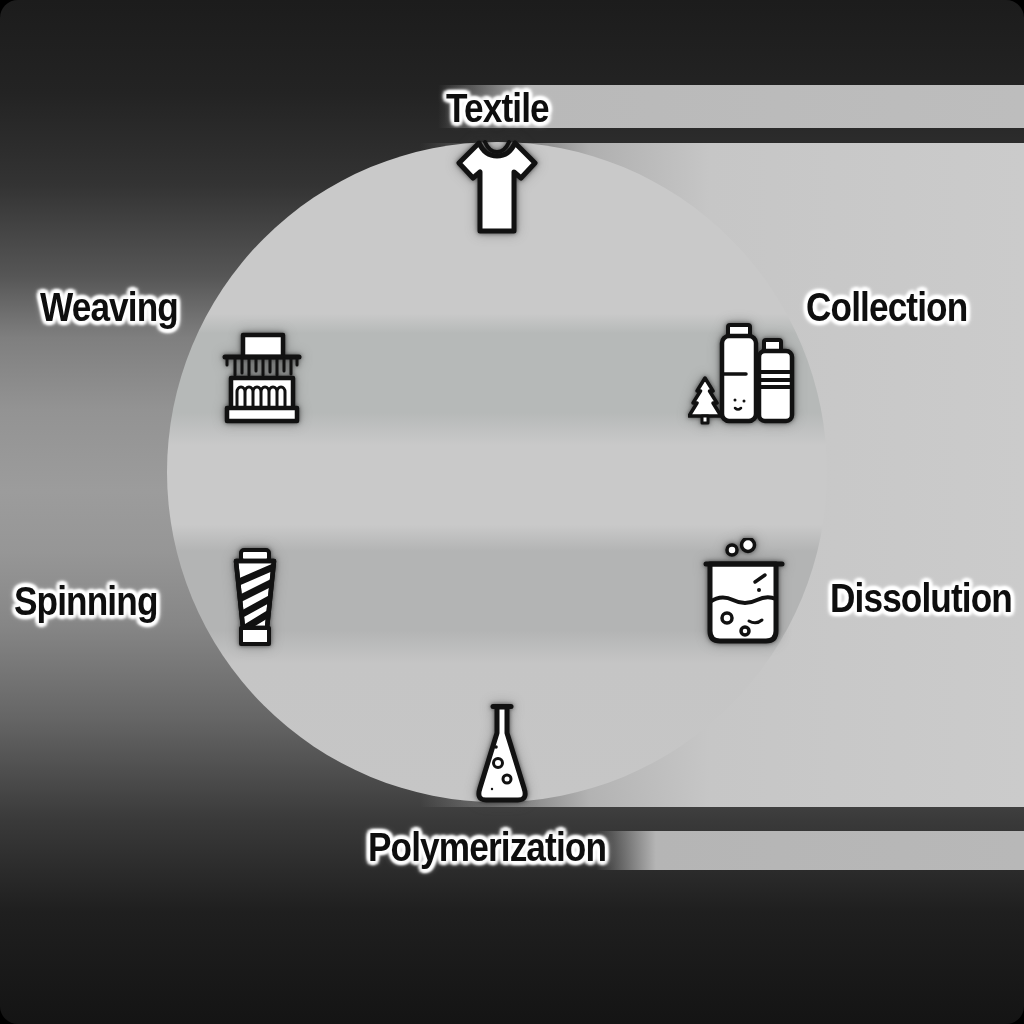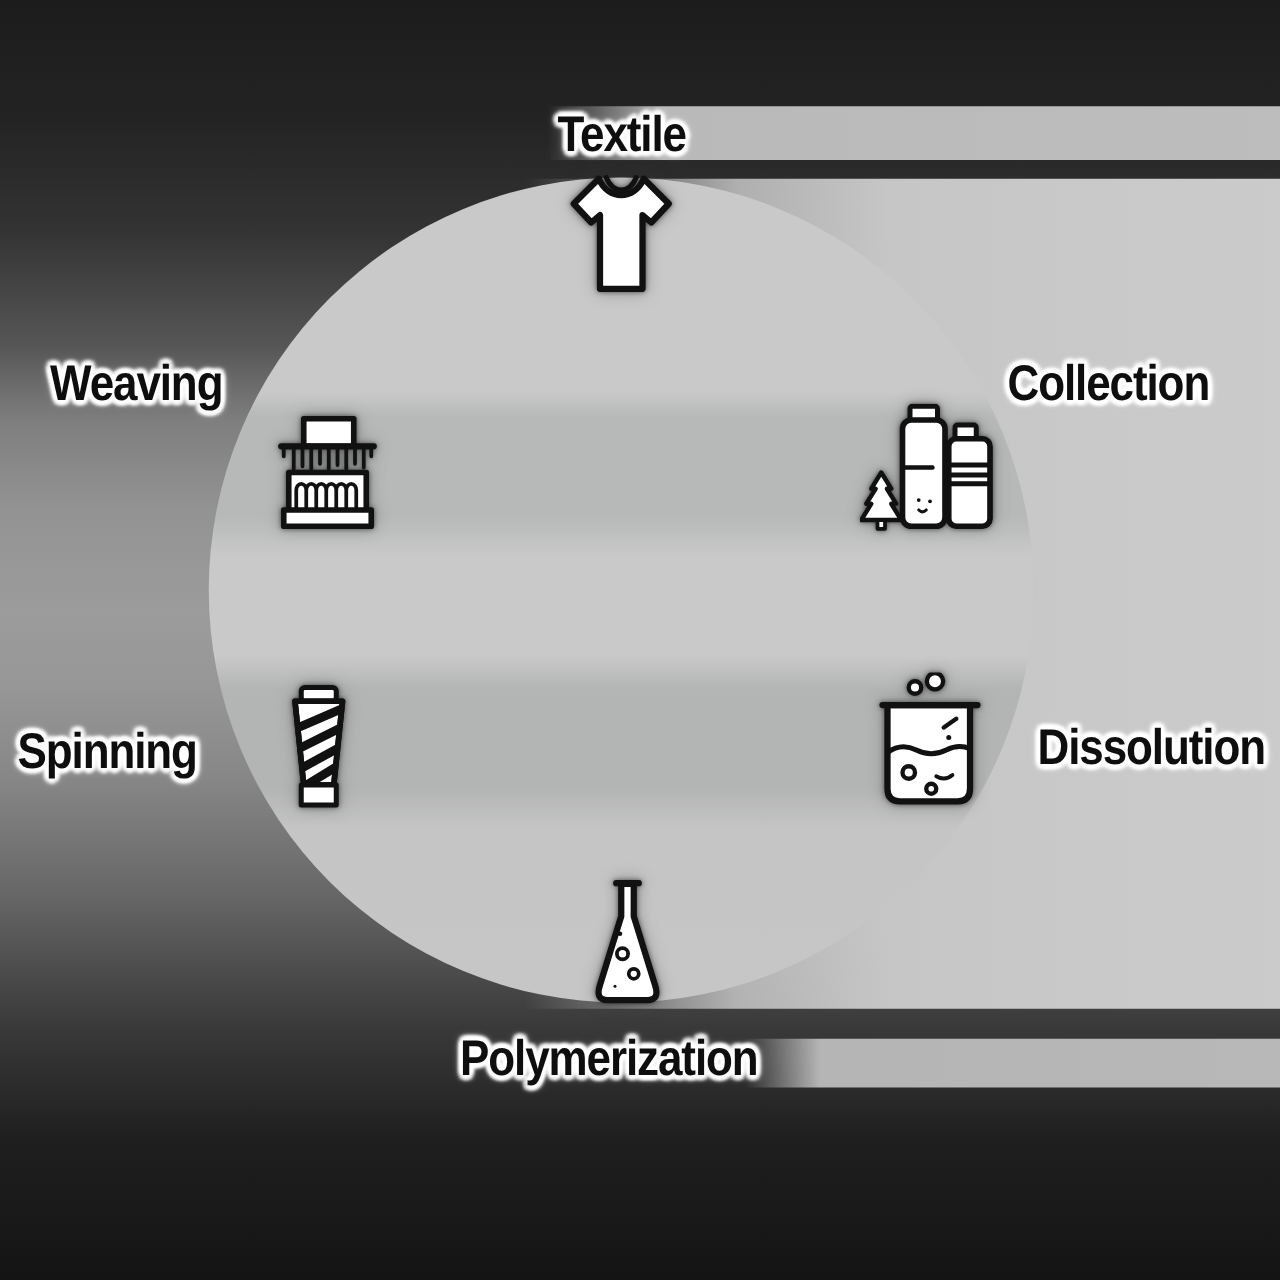--- a/index.html
+++ b/index.html
@@ -3,20 +3,21 @@
 <meta charset="utf-8">
 <style>
   html,body{margin:0;padding:0;background:#000;}
   .stage{
     position:relative;width:1024px;height:1024px;overflow:hidden;
     font-family:"Liberation Sans","DejaVu Sans",sans-serif;
     background:linear-gradient(180deg,
       #1c1c1c 0%, #232323 9%, #333333 18%, #565656 27%,
       #7f7f7f 33%, #939393 40%, #9c9c9c 48%, #969696 54%,
       #868686 61%, #666666 70%, #3a3a3a 80%, #1f1f1f 89%, #141414 100%);
+    border-radius:18px;
   }
   
   .right-panel{
     position:absolute;left:420px;top:143px;width:604px;height:664px;
     background:linear-gradient(90deg, rgba(198,198,198,0) 0%, rgba(198,198,198,.85) 28%, #c6c6c6 48%, #cbcbcb 100%);
   }
   .band-top{
     position:absolute;left:438px;top:85px;width:586px;height:43px;
     background:linear-gradient(90deg, rgba(185,185,185,0) 0%, #b9b9b9 16%, #bdbdbd 100%);
   }

